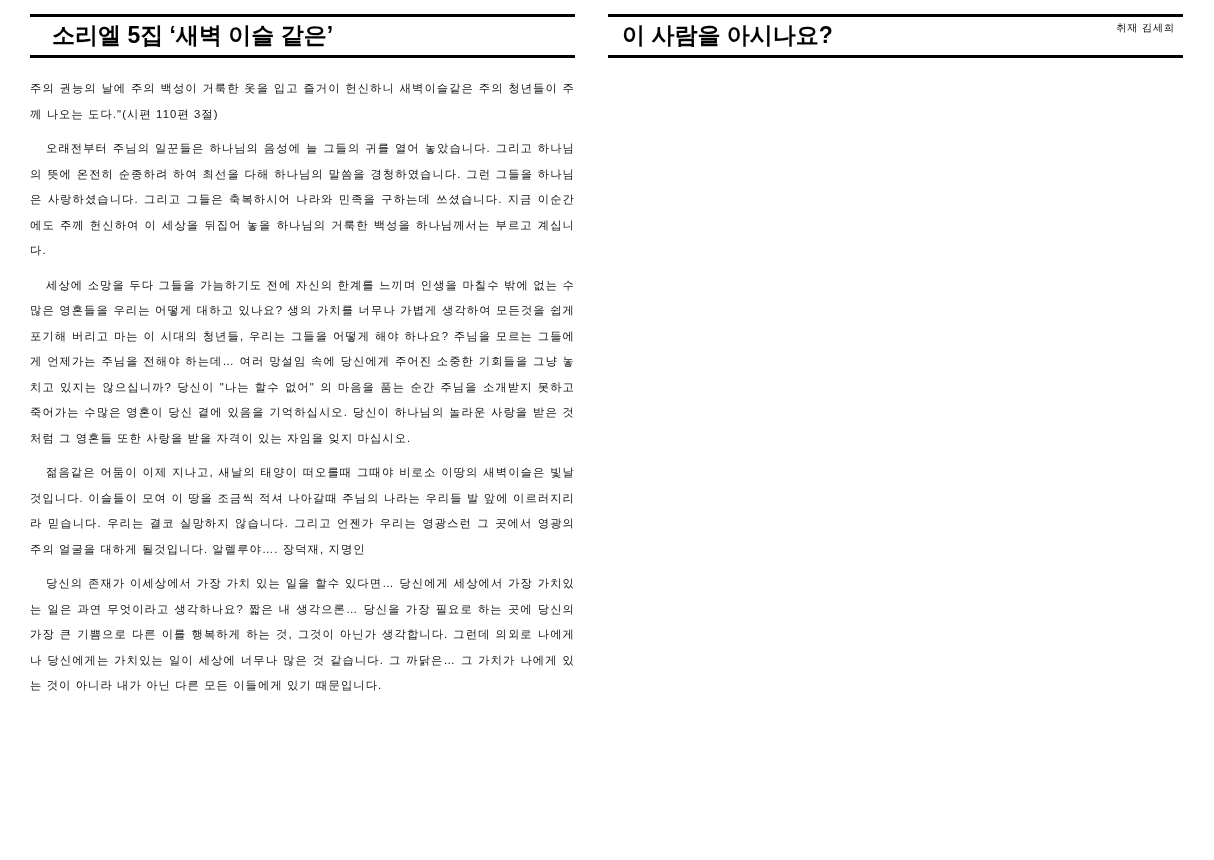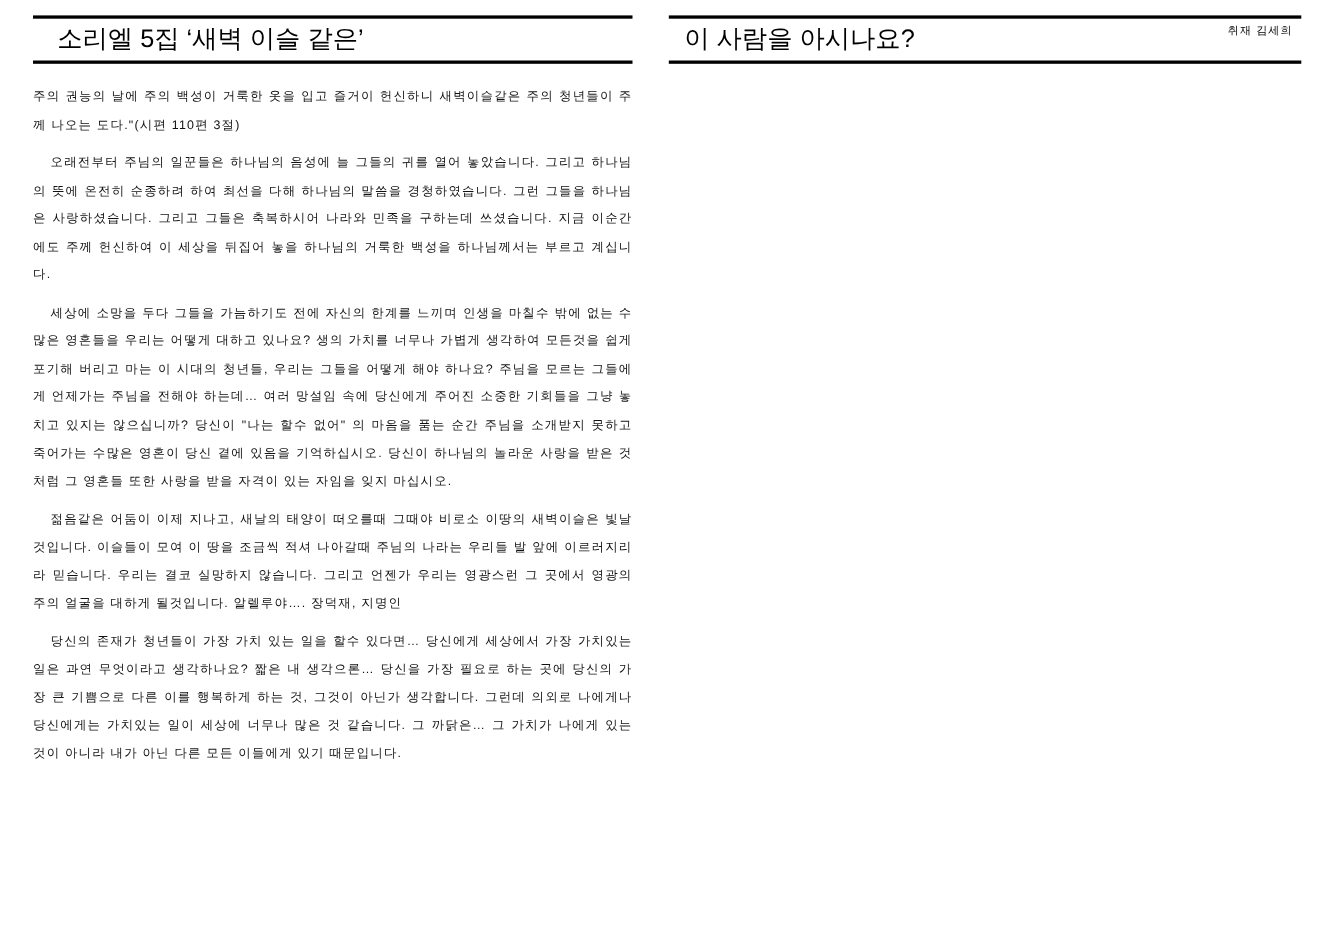--- a/index.html
+++ b/index.html
@@ -42,21 +42,21 @@
     margin-bottom: 18px;
     position: relative;
     height: 26px;
   }
   .title-bar.right {
     border-top: 3px solid #000;
     border-bottom: 3px solid #000;
   }
   .headline {
     font-size: 23px;
-    font-weight: normal;
+    font-weight: bold;
     letter-spacing: 0px;
     line-height: 26px;
     display: inline-block;
     padding-left: 22px;
   }
   .headline.right {
     padding-left: 14px;
     text-align: center;
   }
   .byline {
@@ -92,21 +92,21 @@
 
   <div class="col-left">
     <div class="title-bar">
       <span class="headline">소리엘 5집 ‘새벽 이슬 같은’</span>
     </div>
     <div class="body-text">
       <p class="noindent">주의 권능의 날에 주의 백성이 거룩한 옷을 입고 즐거이 헌신하니 새벽이슬같은 주의 청년들이 주께 나오는 도다."(시편 110편 3절)</p>
       <p>오래전부터 주님의 일꾼들은 하나님의 음성에 늘 그들의 귀를 열어 놓았습니다. 그리고 하나님의 뜻에 온전히 순종하려 하여 최선을 다해 하나님의 말씀을 경청하였습니다. 그런 그들을 하나님은 사랑하셨습니다. 그리고 그들은 축복하시어 나라와 민족을 구하는데 쓰셨습니다. 지금 이순간에도 주께 헌신하여 이 세상을 뒤집어 놓을 하나님의 거룩한 백성을 하나님께서는 부르고 계십니다.</p>
       <p>세상에 소망을 두다 그들을 가늠하기도 전에 자신의 한계를 느끼며 인생을 마칠수 밖에 없는 수많은 영혼들을 우리는 어떻게 대하고 있나요? 생의 가치를 너무나 가볍게 생각하여 모든것을 쉽게 포기해 버리고 마는 이 시대의 청년들, 우리는 그들을 어떻게 해야 하나요? 주님을 모르는 그들에게 언제가는 주님을 전해야 하는데… 여러 망설임 속에 당신에게 주어진 소중한 기회들을 그냥 놓치고 있지는 않으십니까? 당신이 "나는 할수 없어" 의 마음을 품는 순간 주님을 소개받지 못하고 죽어가는 수많은 영혼이 당신 곁에 있음을 기억하십시오. 당신이 하나님의 놀라운 사랑을 받은 것처럼 그 영혼들 또한 사랑을 받을 자격이 있는 자임을 잊지 마십시오.</p>
       <p>젊음같은 어둠이 이제 지나고, 새날의 태양이 떠오를때 그때야 비로소 이땅의 새벽이슬은 빛날것입니다. 이슬들이 모여 이 땅을 조금씩 적셔 나아갈때 주님의 나라는 우리들 발 앞에 이르러지리라 믿습니다. 우리는 결코 실망하지 않습니다. 그리고 언젠가 우리는 영광스런 그 곳에서 영광의 주의 얼굴을 대하게 될것입니다. 알렐루야…. 장덕재, 지명인</p>
-      <p>당신의 존재가 청년들이 가장 가치 있는 일을 할수 있다면… 당신에게 세상에서 가장 가치있는 일은 과연 무엇이라고 생각하나요? 짧은 내 생각으론… 당신을 가장 필요로 하는 곳에 당신의 가장 큰 기쁨으로 다른 이를 행복하게 하는 것, 그것이 아닌가 생각합니다. 그런데 의외로 나에게나 당신에게는 가치있는 일이 세상에 너무나 많은 것 같습니다. 그 까닭은… 그 가치가 나에게 있는 것이 아니라 내가 아닌 다른 모든 이들에게 있기 때문입니다.</p>
+      <p>당신의 존재가 이세상에서 가장 가치 있는 일을 할수 있다면… 당신에게 세상에서 가장 가치있는 일은 과연 무엇이라고 생각하나요? 짧은 내 생각으론… 당신을 가장 필요로 하는 곳에 당신의 가장 큰 기쁨으로 다른 이를 행복하게 하는 것, 그것이 아닌가 생각합니다. 그런데 의외로 나에게나 당신에게는 가치있는 일이 세상에 너무나 많은 것 같습니다. 그 까닭은… 그 가치가 나에게 있는 것이 아니라 내가 아닌 다른 모든 이들에게 있기 때문입니다.</p>
     </div>
   </div>
 
   <div class="col-right">
     <div class="title-bar right">
       <span class="headline right">이 사람을 아시나요?</span>
       <span class="byline">취재 김세희</span>
     </div>
     <div class="body-text blank-right"></div>
   </div>

